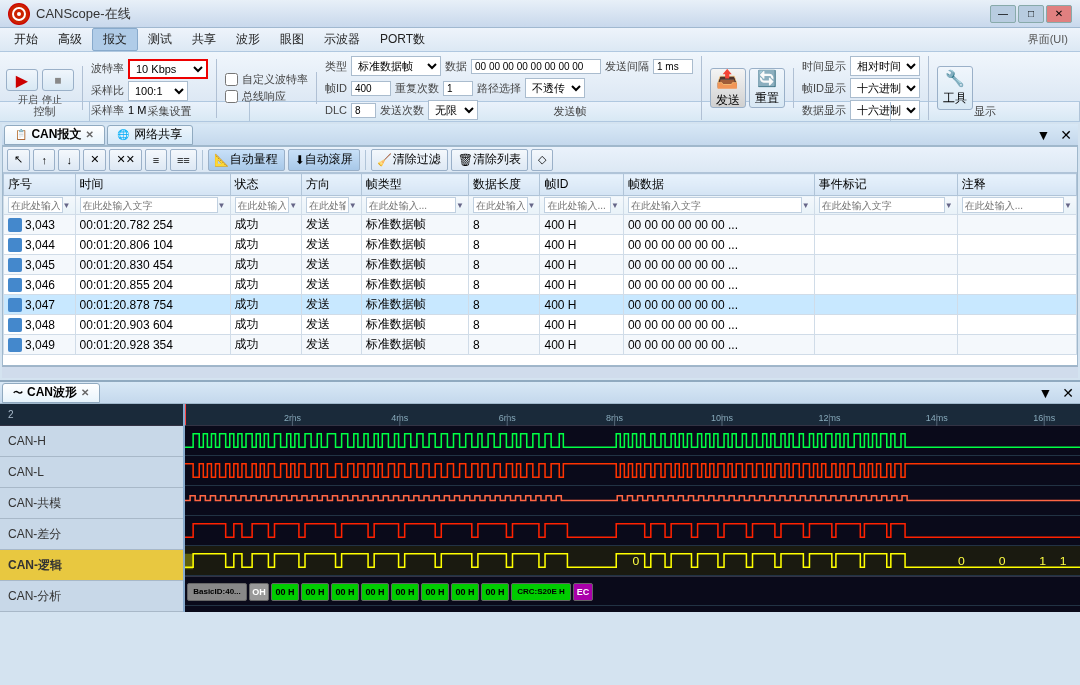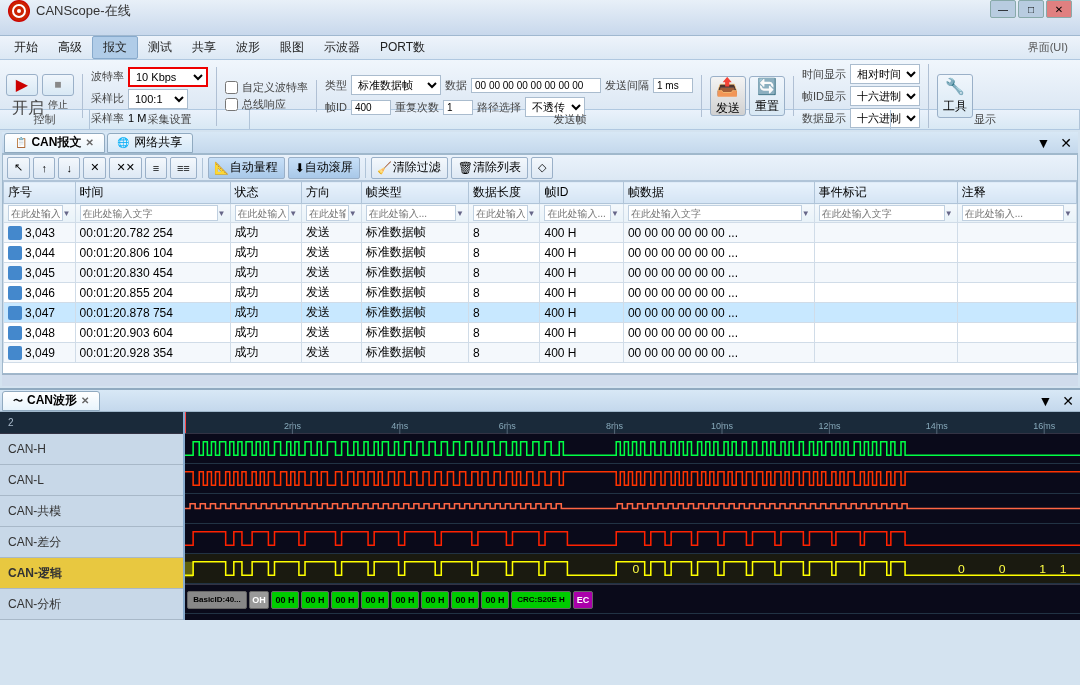--- a/index.html
+++ b/index.html
@@ -1,23 +1,23 @@
 <!DOCTYPE html>
 <html><head>
   <meta charset="utf-8">
   <style>
     * { box-sizing: border-box; margin: 0; padding: 0; font-family: 'Microsoft YaHei', SimSun, Arial, sans-serif; font-size: 12px; }
     body { width: 1080px; height: 685px; overflow: hidden; background: #d4e3f0; }
 
     
     .title-bar {
       background: linear-gradient(to bottom, #e8f0f8, #c8d8ec);
-      height: 36px;
-      display: flex;
-      align-items: flex-start;
+      height: 28px;
+      display: flex;
+      align-items: center;
       justify-content: space-between;
       padding: 0 8px;
       border-bottom: 1px solid #a0b8d0;
     }
     .title-bar-left { display: flex; align-items: center; gap: 6px; }
     .title-bar-logo { width: 22px; height: 22px; background: #c00; border-radius: 50%; display: flex; align-items: center; justify-content: center; color: white; font-size: 10px; font-weight: bold; }
     .title-bar-title { font-size: 13px; color: #333; font-weight: 500; }
     .title-bar-controls { display: flex; gap: 2px; }
     .title-btn { width: 26px; height: 18px; background: #b8cce0; border: 1px solid #8aa; border-radius: 2px; cursor: pointer; display: flex; align-items: center; justify-content: center; font-size: 10px; }
 
@@ -337,21 +337,21 @@
   <div style="display:flex; flex-direction:column; align-items:center; border-right:1px solid #b0c0d4; padding-right:8px; height:44px; justify-content:center; gap:2px;">
     <div style="display:flex; gap:4px;">
       <div class="toolbar-btn" style="height:22px; min-width:32px;">
         <span style="color:#cc0000; font-size:16px;">▶</span>
       </div>
       <div class="toolbar-btn" style="height:22px; min-width:32px;">
         <span style="color:#888; font-size:14px;">⏹</span>
       </div>
     </div>
     <div style="display:flex; gap:4px;">
-      <span style="font-size:16px; color:#444;">开启</span>
+      <span style="font-size:10px; color:#444;">开启</span>
       <span style="font-size:10px; color:#444;">停止</span>
     </div>
   </div>
 
   <div class="toolbar-group">
     <div class="toolbar-row">
       <span class="toolbar-label">波特率</span>
       <select class="toolbar-select red-border">
         <option>10 Kbps</option>
       </select>
@@ -391,20 +391,28 @@
       <input class="input-field" value="1 ms" style="width: 40px;">
     </div>
     <div class="toolbar-row">
       <span class="toolbar-label">帧ID</span>
       <input class="input-field" value="400" style="width: 40px;">
       <span class="toolbar-label">重复次数</span>
       <input class="input-field" value="1" style="width: 30px;">
       <span class="toolbar-label">路径选择</span>
       <select class="toolbar-select" style="min-width:60px;">
         <option>不透传</option>
+      </select>
+    </div>
+    <div class="toolbar-row">
+      <span class="toolbar-label">DLC</span>
+      <input class="input-field" value="8" style="width: 25px;">
+      <span class="toolbar-label">发送次数</span>
+      <select class="toolbar-select" style="min-width:50px;">
+        <option>无限</option>
       </select>
     </div>
   </div>
 
   <div style="display:flex; flex-direction:column; align-items:center; border-right:1px solid #b0c0d4; padding-right:8px; gap:3px;">
     <div style="display:flex; gap:3px;">
       <div class="toolbar-btn" style="height:40px; background:linear-gradient(to bottom,#f4f4f4,#d0d0d0);">
         <span style="font-size:18px;">📤</span>
         <span>发送</span>
       </div>

